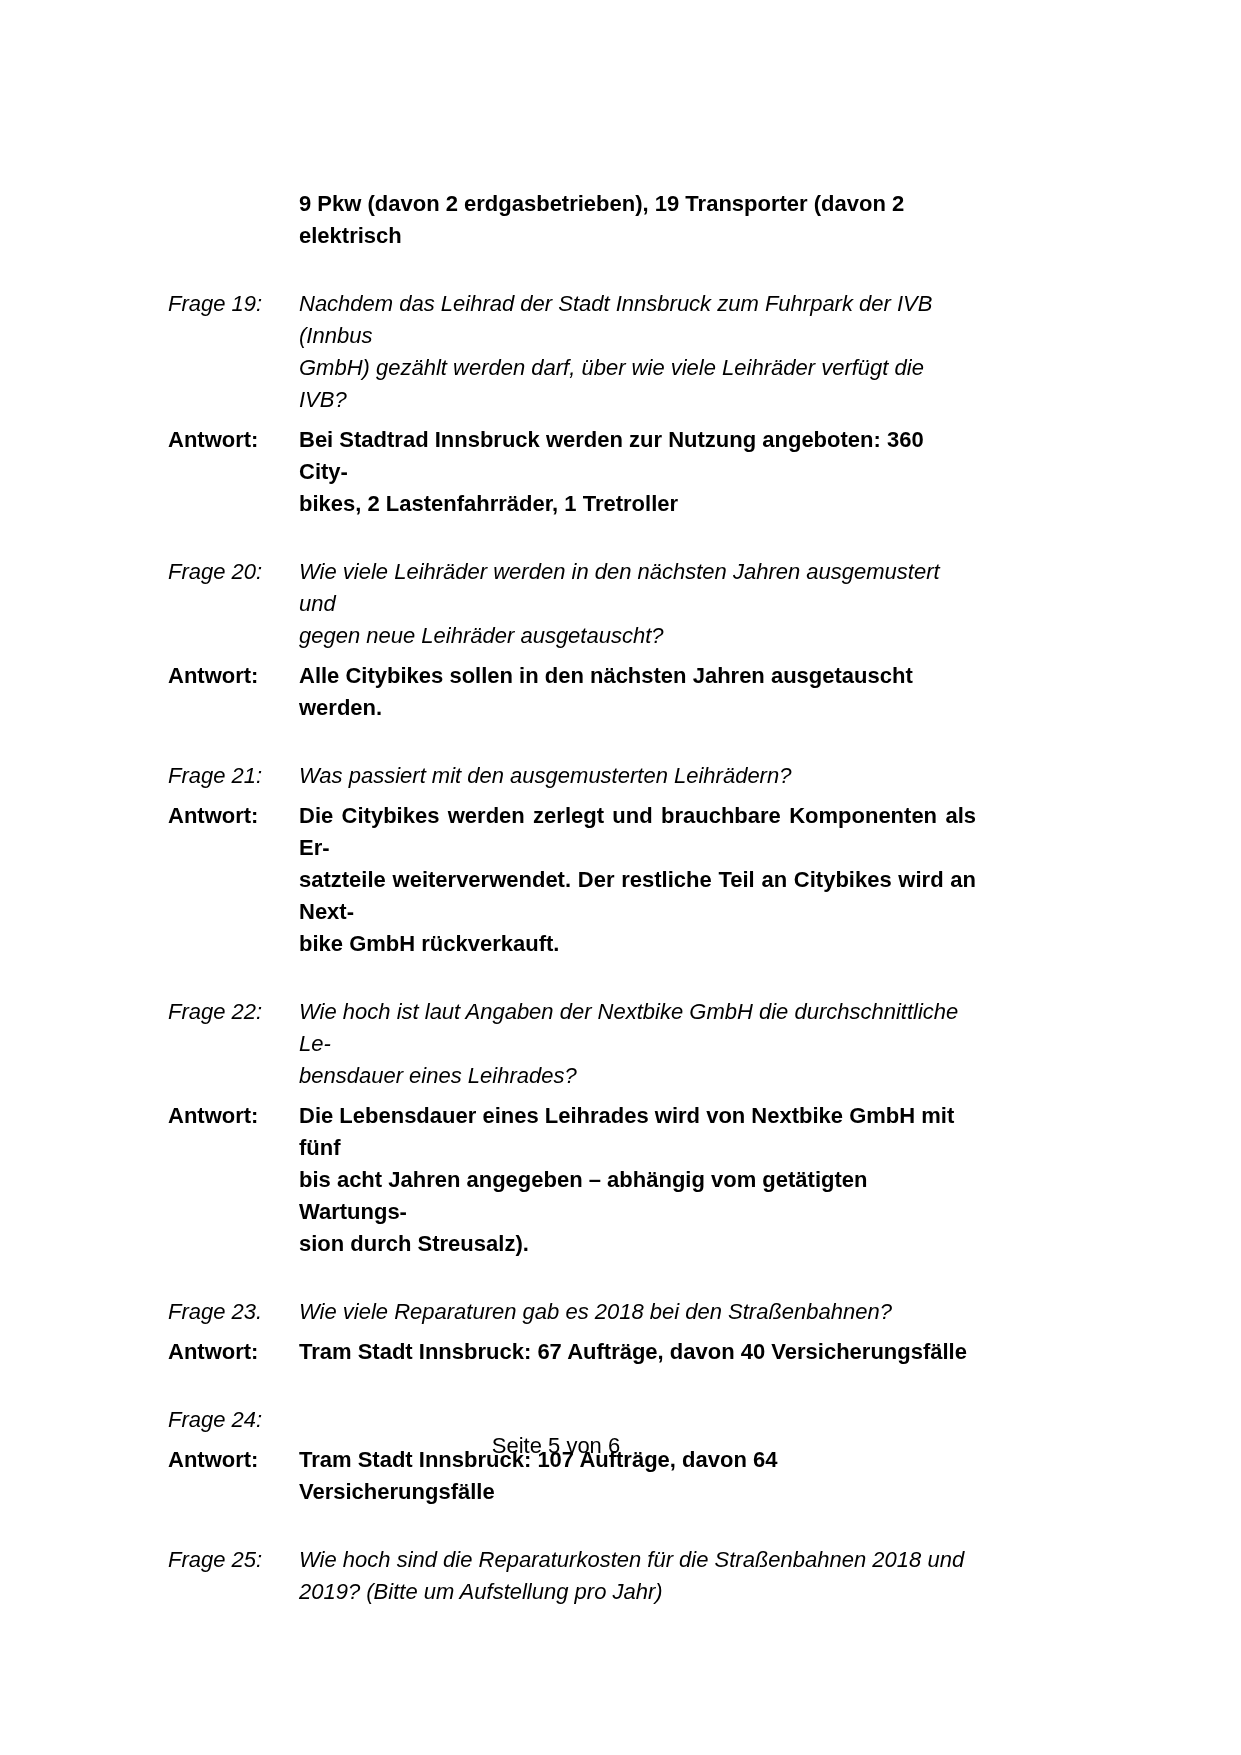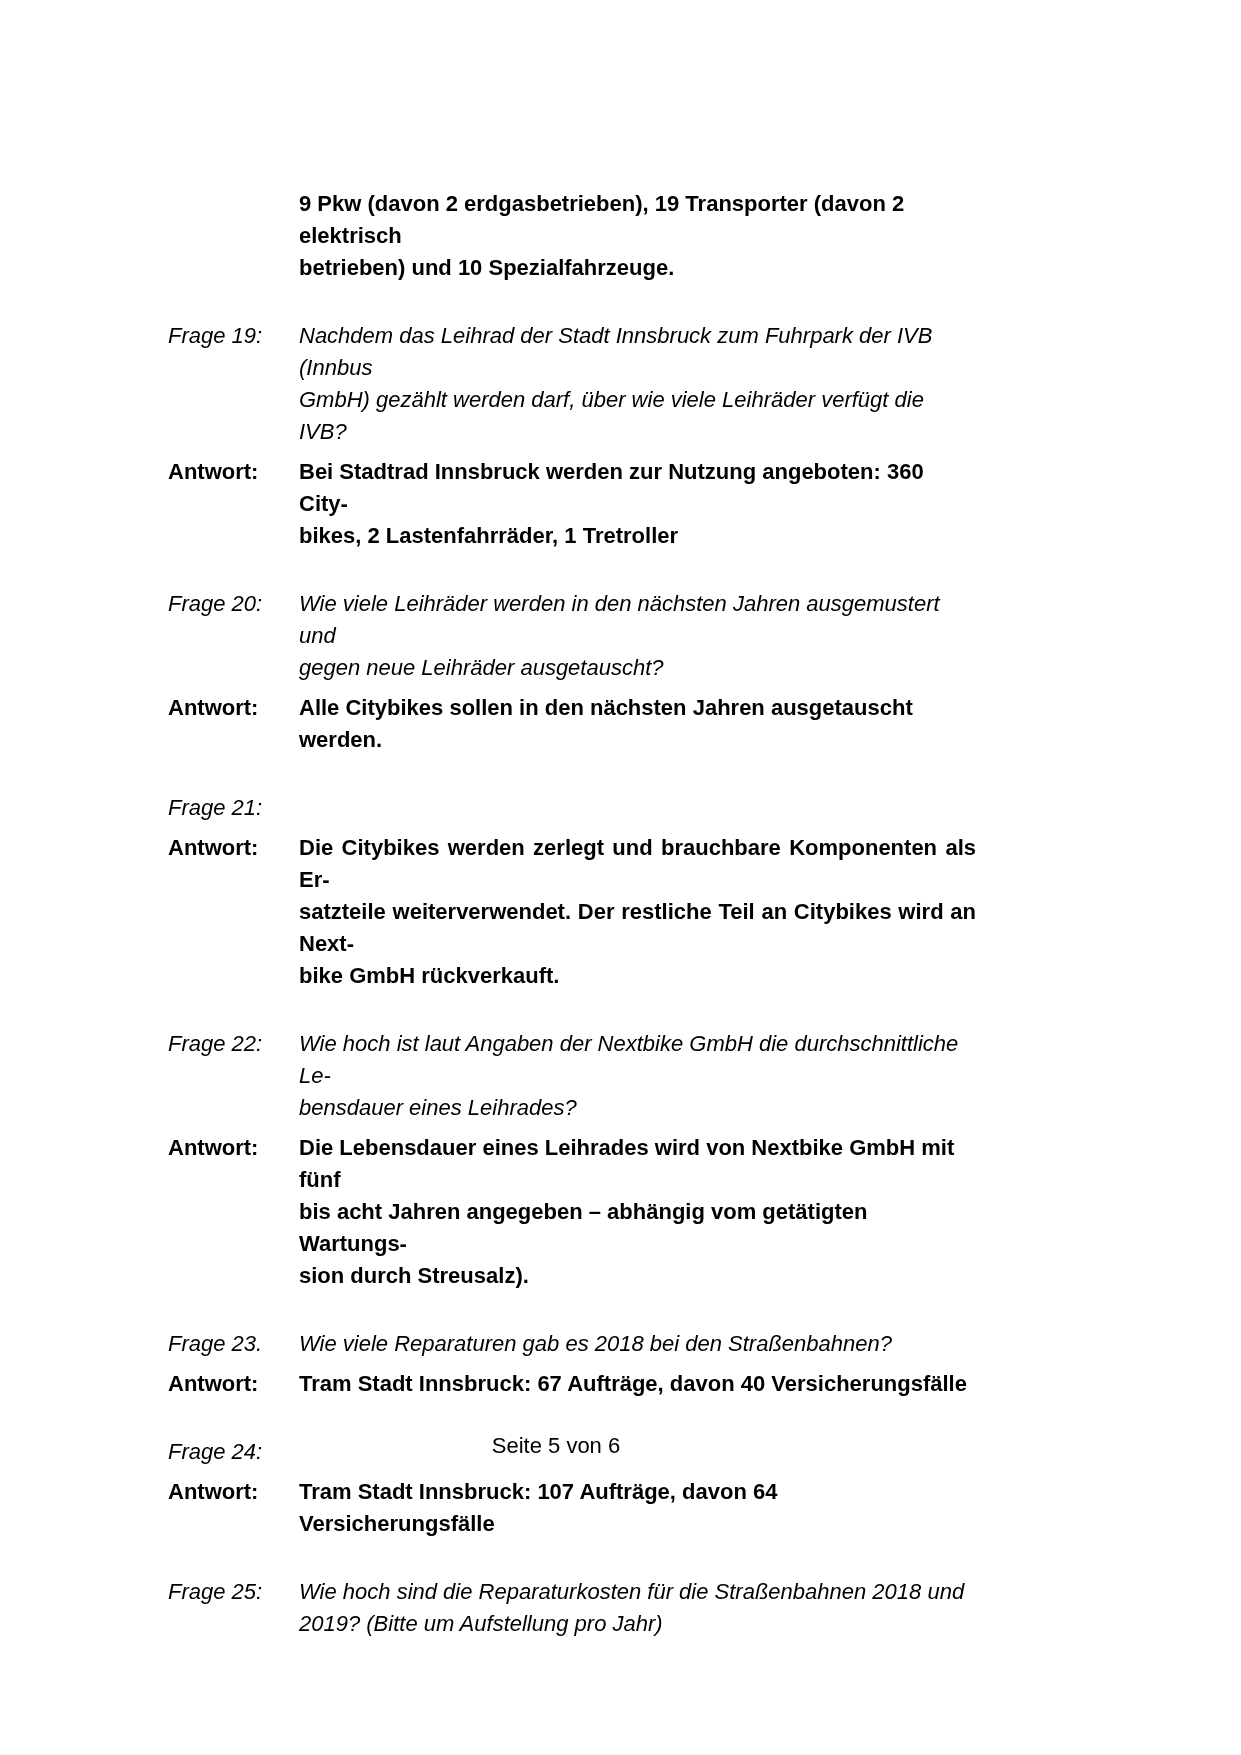--- a/index.html
+++ b/index.html
@@ -62,21 +62,20 @@
 </head>
 <body>
 
 <div class="page">
   <div class="content">
 
     <div class="row">
       <div class="label-col"></div>
       <div class="text-col bold-text">
           <div class="line">9 Pkw (davon 2 erdgasbetrieben), 19 Transporter (davon 2 elektrisch</div>
-          <div class="line">betrieben) und 10 Spezialfahrzeuge.</div>
         </div>
     </div>
 
     <div id="qa-container">
   <section class="qa">
     <div class="row">
       <div class="label-col question-label">Frage 19:</div>
       <div class="text-col question-text">
               <div class="line">Nachdem das Leihrad der Stadt Innsbruck zum Fuhrpark der IVB (Innbus</div>
               <div class="line">GmbH) gezählt werden darf, über wie viele Leihräder verfügt die IVB?</div>
@@ -107,20 +106,23 @@
               <div class="para">
                 <div class="line">Alle Citybikes sollen in den nächsten Jahren ausgetauscht werden.</div>
               </div>
             </div>
     </div>
   </section>
 
   <section class="qa">
     <div class="row">
       <div class="label-col question-label">Frage 21:</div>
+      <div class="text-col question-text">
+              <div class="line">Was passiert mit den ausgemusterten Leihrädern?</div>
+            </div>
     </div>
     <div class="row answer-row">
       <div class="label-col answer-label">Antwort:</div>
       <div class="text-col answer-text">
               <div class="para justify">
                 <div class="line">Die Citybikes werden zerlegt und brauchbare Komponenten als Er-</div>
                 <div class="line">satzteile weiterverwendet. Der restliche Teil an Citybikes wird an Next-</div>
                 <div class="line">bike GmbH rückverkauft.</div>
               </div>
             </div>

